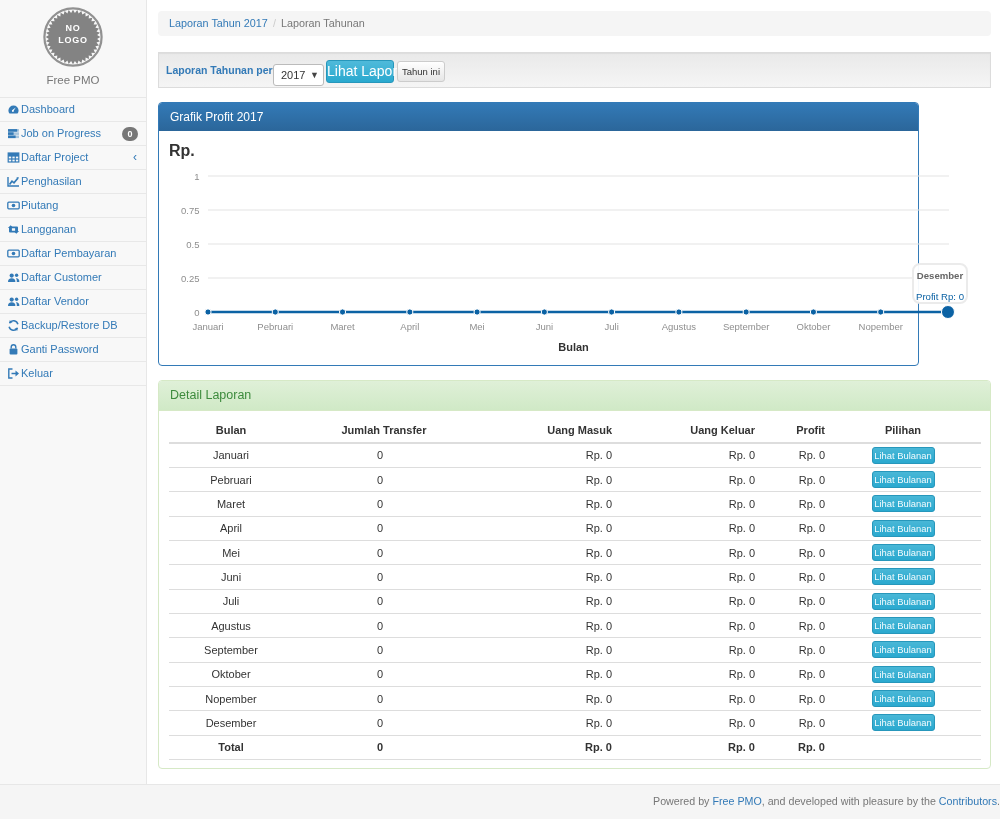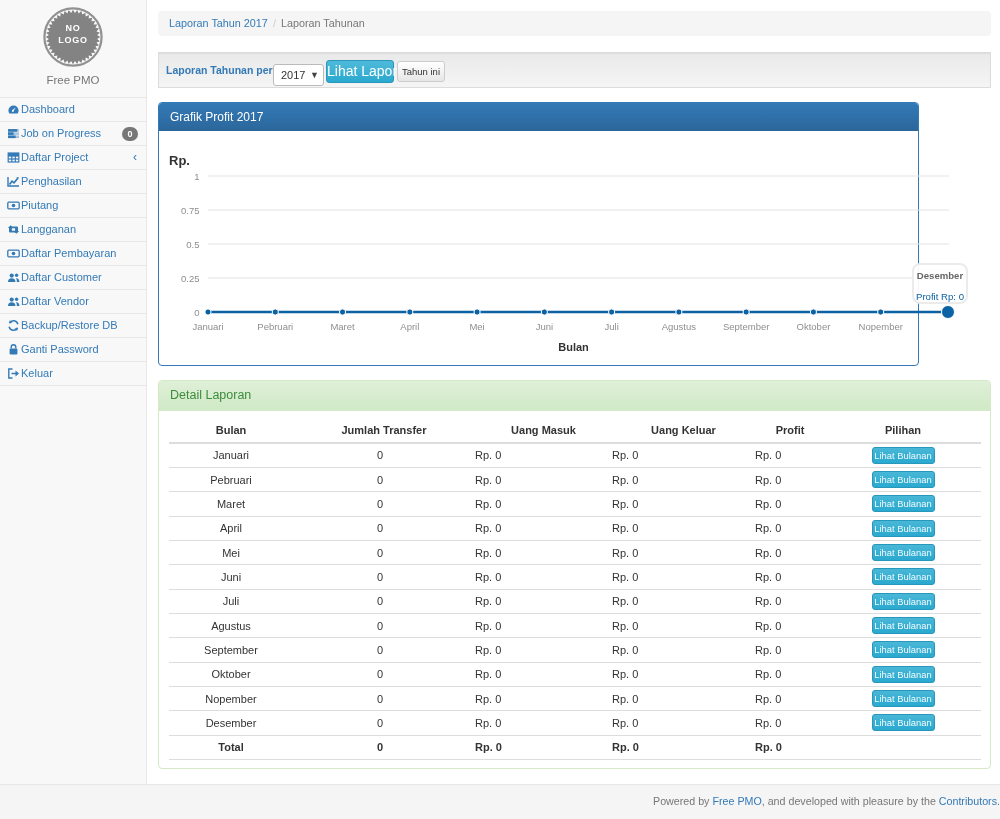--- a/index.html
+++ b/index.html
@@ -23,33 +23,33 @@
 #well { position:absolute; left:158px; top:52px; width:833px; height:36px; border:1px solid #dcdcdc; border-radius:0; background:linear-gradient(to bottom,#e9e9e9 0,#f5f5f5 100%); box-shadow:inset 0 1px 1px rgba(0,0,0,.05); }
 #well .lbl { position:absolute; left:7px; top:0; line-height:34px; font-size:10.5px; font-weight:bold; color:#337ab7; }
 #sel { position:absolute; left:114px; top:11px; width:51px; height:22px; background:#fff; border:1px solid #bbb; border-radius:3px; font-size:11px; color:#333; line-height:20px; padding-left:7px; }
 #sel .car { position:absolute; right:4px; top:0px; font-size:9px; color:#444; line-height:21px;}
 #btn1 { position:absolute; left:167px; top:7px; width:68px; height:23px; border:1px solid #2797bb; border-radius:3px; background:linear-gradient(to bottom,#4fbada 0,#2aa9cf 100%); color:#fff; font-size:14px; line-height:21px; white-space:nowrap; }
 #btn2 { position:absolute; left:238px; top:8px; width:48px; height:21px; border:1px solid #ccc; border-radius:3px; background:linear-gradient(to bottom,#fff 0,#e6e6e6 100%); color:#333; font-size:9.5px; text-align:center; line-height:19px; white-space:nowrap; }
 
 
 #pchart { position:absolute; left:158px; top:102px; width:761px; height:264px; border:1px solid #337ab7; border-radius:4px; background:#fff; }
 #pchart .hd { height:28px; background:linear-gradient(to bottom,#337ab7 0,#2b669a 100%); border-radius:3px 3px 0 0; color:#fff; font-size:12px; line-height:28px; padding-left:11px; }
-#rp { position:absolute; left:10px; top:50px; font-size:13px; font-weight:bold; color:#333; }
+#rp { position:absolute; left:10px; top:39px; font-size:16px; font-weight:bold; color:#333; }
 #bulan { position:absolute; left:0; top:238px; width:829px; text-align:center; font-size:11px; font-weight:bold; color:#333; }
 #tip { position:absolute; left:753px; top:160px; width:56px; height:41px; background:rgba(255,255,255,.95); border:2px solid #ebebeb; border-radius:8px; text-align:center; font-size:9.6px; padding-top:5px; white-space:nowrap; overflow:visible; }
 #tip .t1 { font-weight:bold; color:#666; }
 #tip .t2 { color:#0b62a4; margin-top:10px; }
 
 
 #ptable { position:absolute; left:158px; top:380px; width:833px; height:389px; border:1px solid #d6e9c6; border-radius:4px; background:#fff; }
 #ptable .hd { height:30px; background:linear-gradient(to bottom,#dff0d8 0,#d0e9c6 100%); border-bottom:1px solid #d6e9c6; border-radius:3px 3px 0 0; color:#3d8b3d; font-size:12.5px; line-height:29px; padding-left:11px; }
 #tbl { position:absolute; left:10px; top:36px; width:812px; border-collapse:collapse; font-size:11px; color:#333; }
 #tbl th { font-weight:bold; border-bottom:2px solid #ddd; height:26px; padding:0; }
 #tbl td { border-bottom:1px solid #ddd; height:24.35px; padding:0; }
-#tbl .c { text-align:center; } #tbl .r { } #tbl td.c2 { text-align:center; padding-right:8px; }
+#tbl .c { text-align:center; } #tbl .r { text-align:right; } #tbl td.c2 { text-align:center; padding-right:8px; }
 #tbl tr.tot td { font-weight:bold; }
 .btnx { display:inline-block; width:63px; height:17px; border:1px solid #2797bb; border-radius:3px; background:linear-gradient(to bottom,#49b7d7 0,#2aa9cf 100%); color:#f2fbfe; font-size:9.4px; text-align:center; line-height:15px; vertical-align:middle; }
 
 
 #foot { position:absolute; left:0; top:784px; width:1000px; height:35px; background:#f5f5f5; border-top:1px solid #e7e7e7; text-align:right; font-size:10.7px; color:#777; line-height:33px; }
 </style>
 </head>
 <body>
 <div id="sidebar">
   <svg width="60" height="60" style="position:absolute;left:43px;top:7px;">

